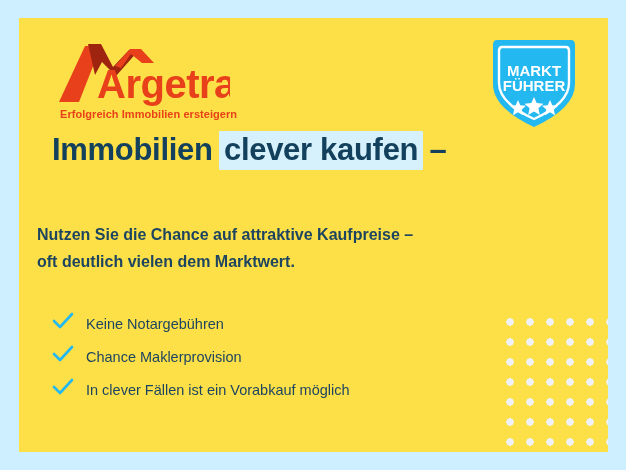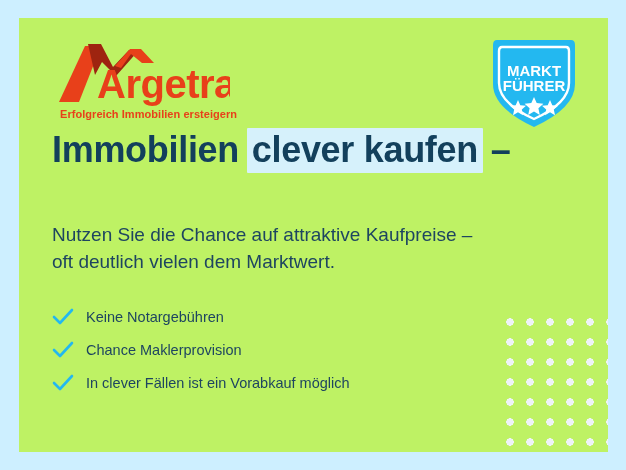--- a/index.html
+++ b/index.html
@@ -22,21 +22,21 @@
     box-sizing: border-box;
   }
 
   
   #card {
     position: absolute;
     left: 19px;
     top: 18px;
     width: 589px;
     height: 434px;
-    background: #bef264;
+    background: #fde047;
     overflow: hidden;
   }
 
   
   #dot-grid {
     position: absolute;
     right: 0px;
     top: 290px;
     width: 112px;
     height: 160px;
@@ -76,55 +76,55 @@
     height: 92px;
   }
   #badge svg { display: block; }
 
   
   #headline {
     position: absolute;
     left: 33px;
     top: 113px;
     width: 520px;
-    font-size: 36px;
+    font-size: 31px;
     font-weight: bold;
     line-height: 38px;
     color: #13405c;
     letter-spacing: -0.3px;
   }
   .hl-mark {
     background: #d6f1fb;
     padding: 1px 5px 3px 5px;
     margin: 0 -2px;
     border-radius: 1px;
   }
 
   
   #subhead {
     position: absolute;
-    left: 33px;
+    left: 18px;
     top: 203px;
     width: 500px;
-    font-size: 19px;
+    font-size: 16px;
     line-height: 27px;
     color: #1e4560;
-    font-weight: normal;
+    font-weight: bold;
   }
 
   
   #checklist {
     position: absolute;
     left: 33px;
     top: 284px;
     width: 480px;
   }
   .check-item {
     display: flex;
-    align-items: center;
+    align-items: flex-end;
     height: 30px;
     margin-bottom: 3px;
   }
   .check-icon {
     width: 26px;
     min-width: 26px;
     height: 22px;
     display: flex;
     align-items: center;
     justify-content: flex-start;

